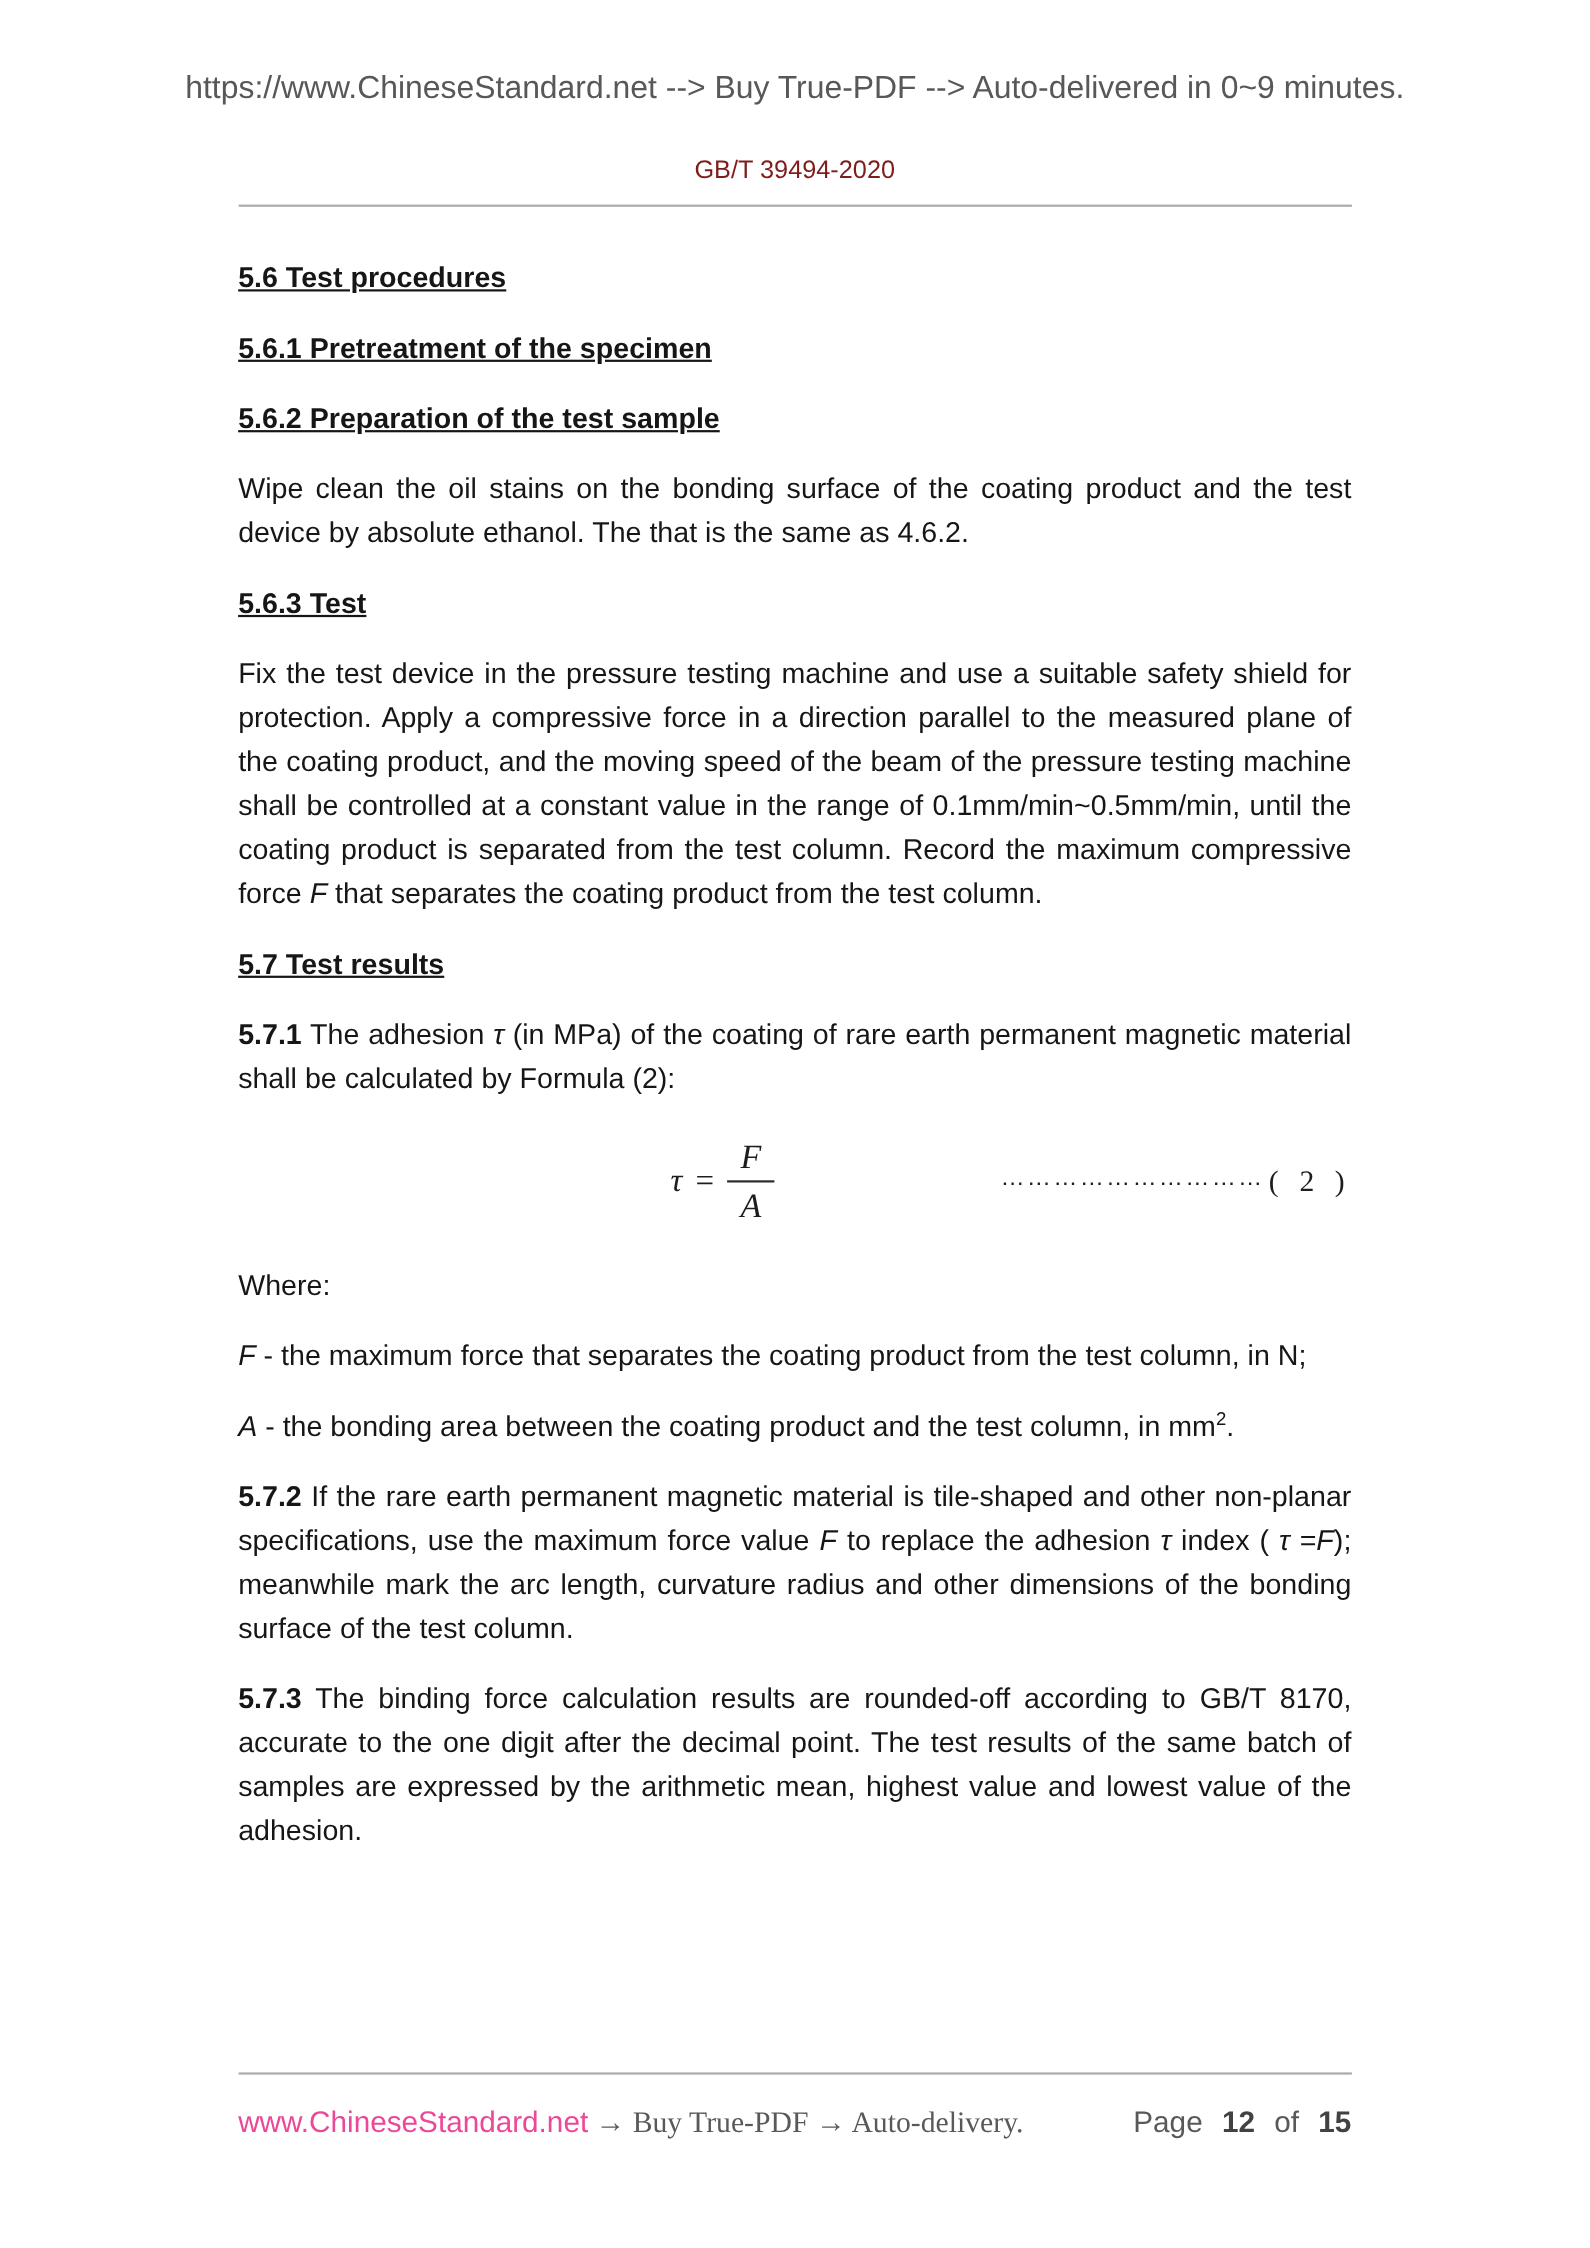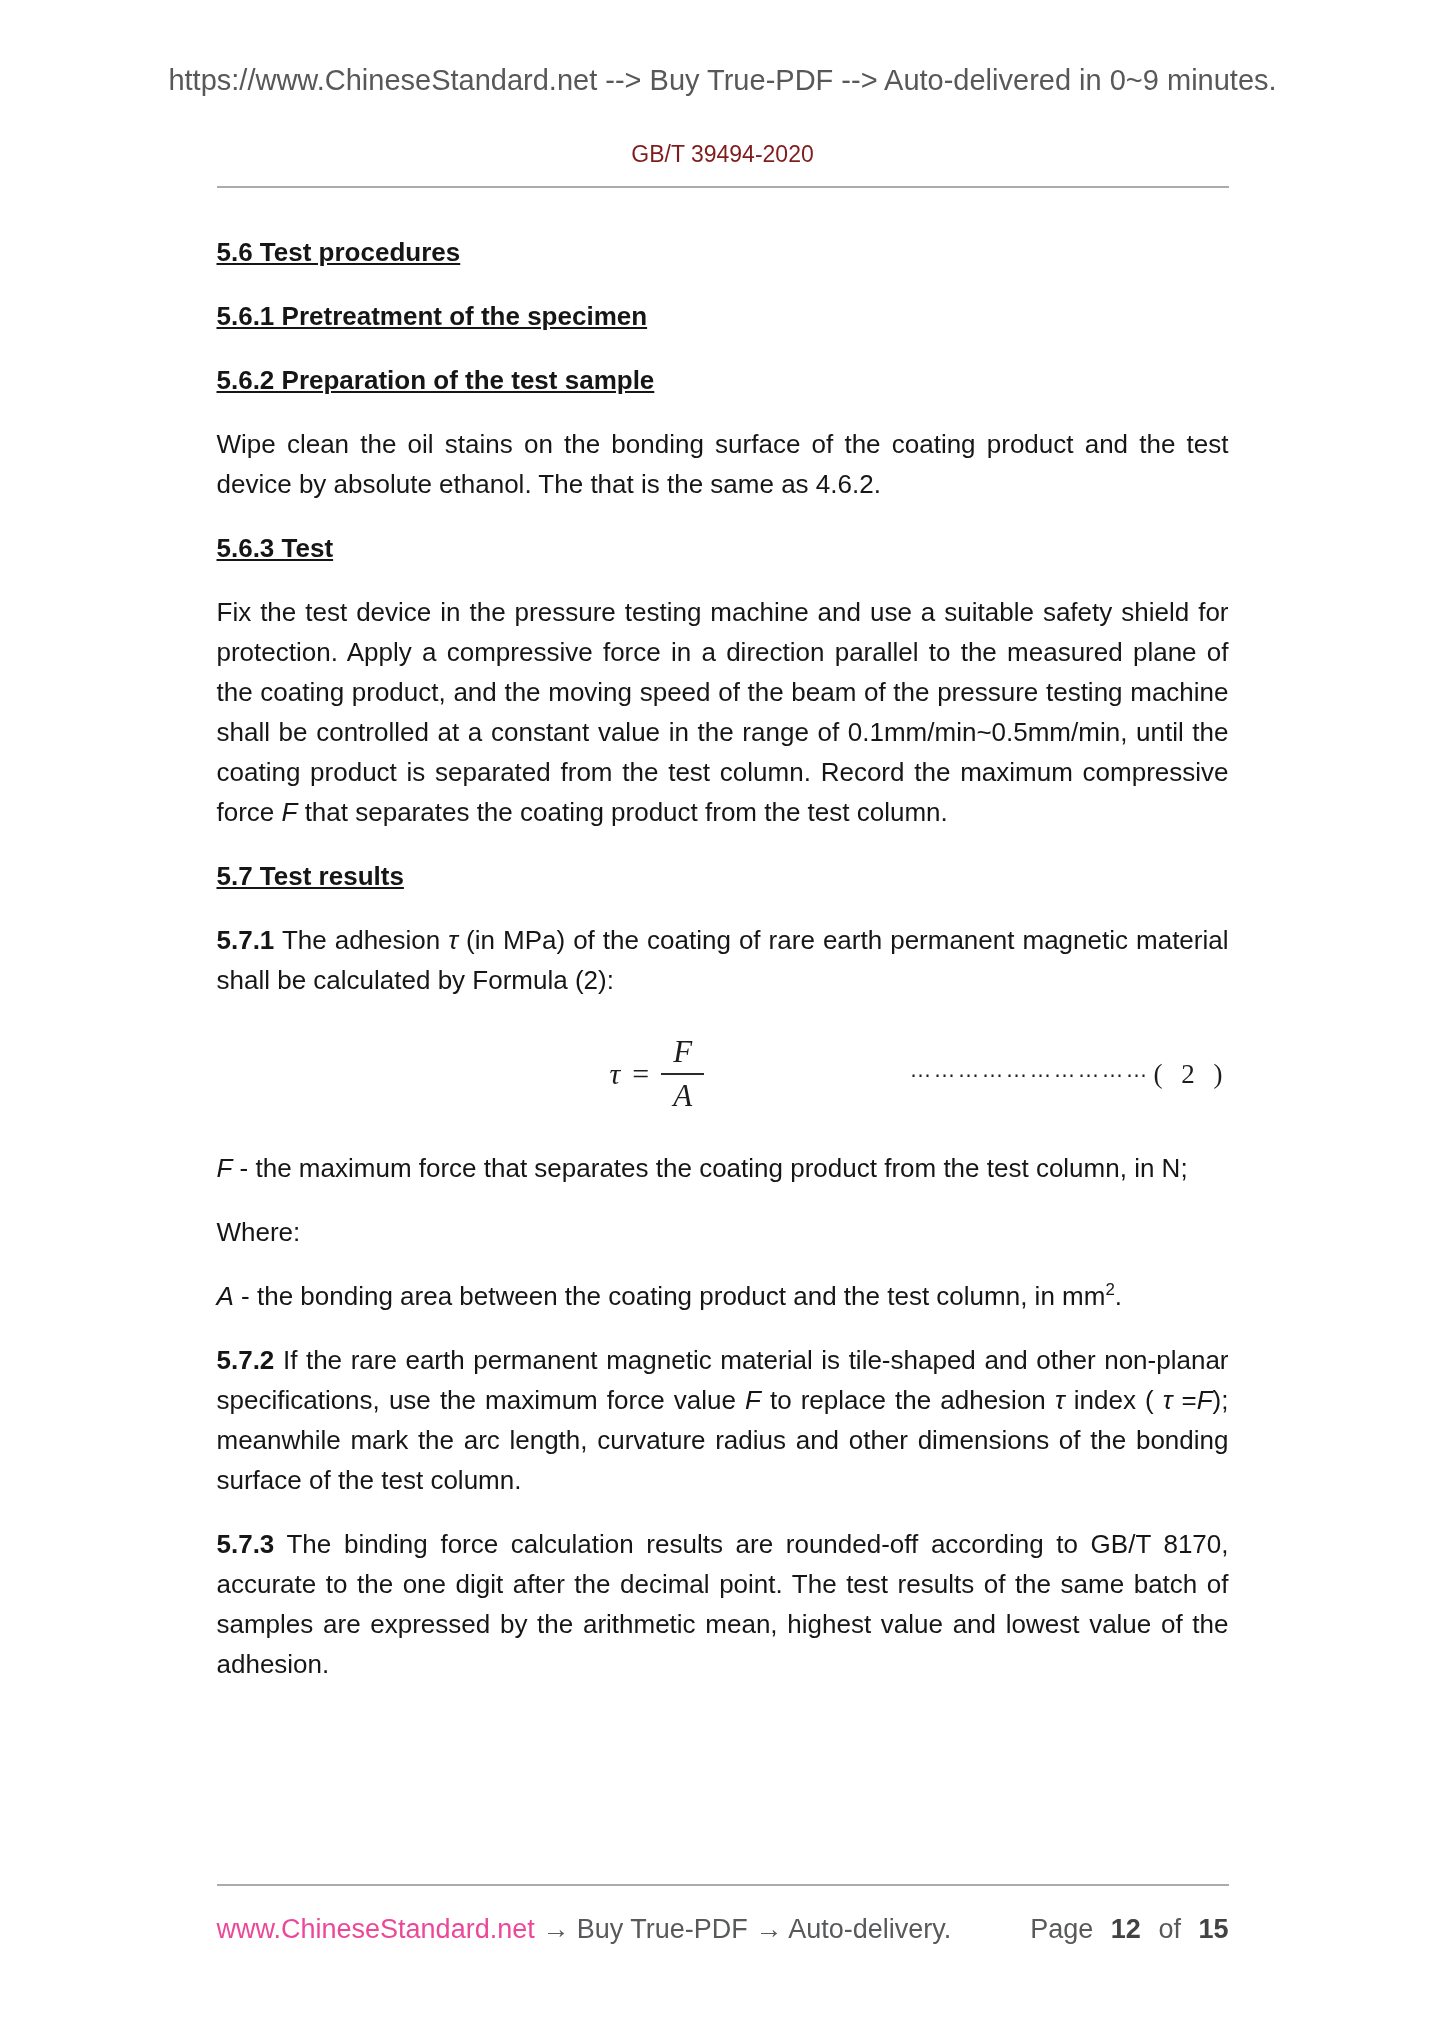--- a/index.html
+++ b/index.html
@@ -129,21 +129,21 @@
     align-items: baseline;
     padding-top: 26px;
     font-size: 27px;
     line-height: 34px;
     color: #58595b;
   }
   .footer-link {
     color: #ec4899;
     cursor: pointer;
   }
-  .footer-tagline { white-space: pre; }
+  .footer-tagline { white-space: pre; font-family: Liberation Serif, serif; }
   .page-indicator { color: #58595b; }
   .page-indicator .pg-num {
     font-weight: bold;
     color: #424244;
   }
   .page-indicator span { margin-left: 10px; }
   .page-indicator span:first-child { margin-left: 0; }
 </style>
 </head>
 <body>
@@ -177,22 +177,22 @@
         <span class="frac-num">F</span>
         <span class="frac-den">A</span>
       </span>
     </span>
     <span class="f-leader">
       <span class="dots">…………………………</span>
       <span class="f-num">( 2 )</span>
     </span>
   </div>
 
+  <p>Where:</p>
   <p><span class="run-i">F</span><span> - the maximum force that separates the coating product from the test column, in N;</span></p>
-  <p>Where:</p>
   <p><span class="run-i">A</span><span> - the bonding area between the coating product and the test column, in mm</span><span class="run-sup">2</span><span>.</span></p>
 
   <p><span class="run-b">5.7.2</span><span> If the rare earth permanent magnetic material is tile-shaped and other non-planar specifications, use the maximum force value </span><span class="run-i">F</span><span> to replace the adhesion </span><span class="run-i">τ</span><span> index ( </span><span class="run-i">τ</span><span> =</span><span class="run-i">F</span><span>); meanwhile mark the arc length, curvature radius and other dimensions of the bonding surface of the test column.</span></p>
   <p><span class="run-b">5.7.3</span><span> The binding force calculation results are rounded-off according to GB/T 8170, accurate to the one digit after the decimal point. The test results of the same batch of samples are expressed by the arithmetic mean, highest value and lowest value of the adhesion.</span></p>
 </main>
 
 <footer class="page-footer">
   <hr class="footer-divider">
   <div class="footer-inner">
     <div>

